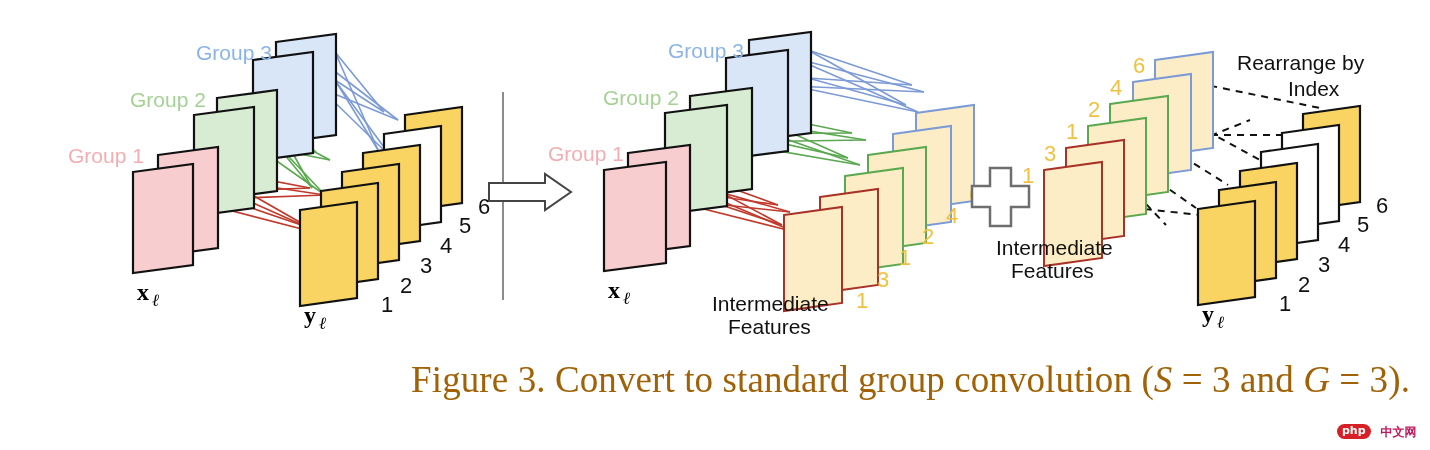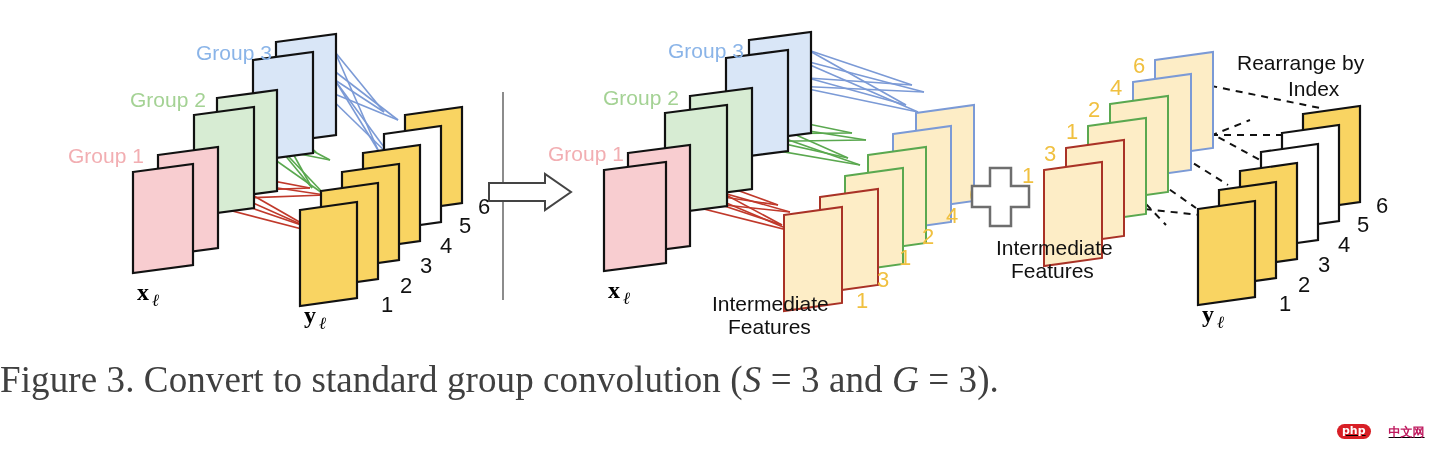--- a/index.html
+++ b/index.html
@@ -2,28 +2,28 @@
 <html><head>
 <meta charset="utf-8">
 <style>
   html,body{margin:0;padding:0;background:#ffffff;}
   body{width:1430px;height:450px;overflow:hidden;
        font-family:"Liberation Sans","DejaVu Sans",sans-serif;}
   #fig{position:relative;width:1430px;height:450px;background:#fff;}
   svg#canvas{position:absolute;left:0;top:0;width:1430px;height:450px;}
   .caption{
     position:absolute;left:0;top:358px;width:1410px;
-    text-align:left;
+    text-align:right;
     font-family:"Liberation Serif","DejaVu Serif",serif;
-    font-size:37px;color:#404040;letter-spacing:0.1px;white-space:nowrap;
+    font-size:37px;color:#a16207;letter-spacing:0.1px;white-space:nowrap;
   }
   .caption .mathit{font-style:italic;font-family:"Liberation Serif",serif;}
   .wm{
     position:absolute;left:1337px;top:424px;
-    display:flex;align-items:center;gap:18px;text-decoration:underline;
+    display:flex;align-items:center;gap:10px;
   }
   .wm-badge{
     background:#d81f26;color:#fff;border-radius:9px;
     font-size:11px;font-weight:bold;padding:0px 5px 1px 5px;
     font-family:"DejaVu Sans",sans-serif;line-height:14px;
   }
   .wm-cn{color:#be185d;font-size:12px;font-weight:bold;
     font-family:"DejaVu Sans",sans-serif;line-height:14px;}
   text{font-family:"Liberation Sans","DejaVu Sans",sans-serif;}
   .grp-label{font-size:21px;}

